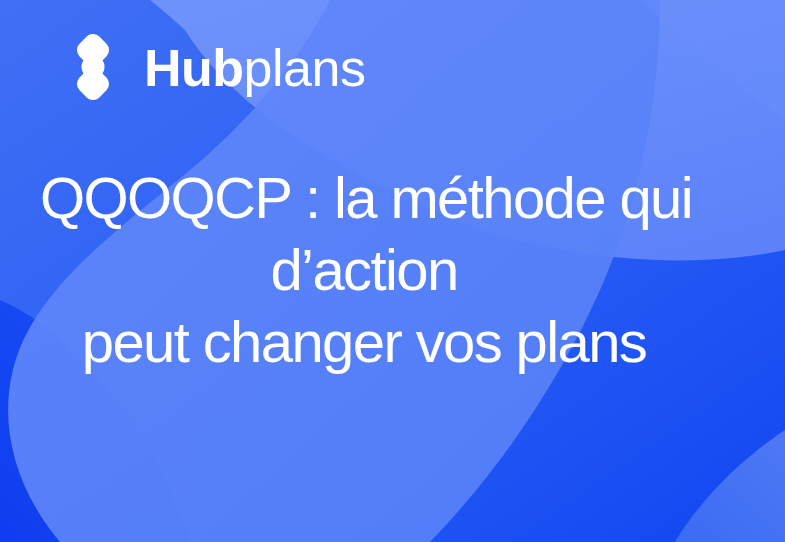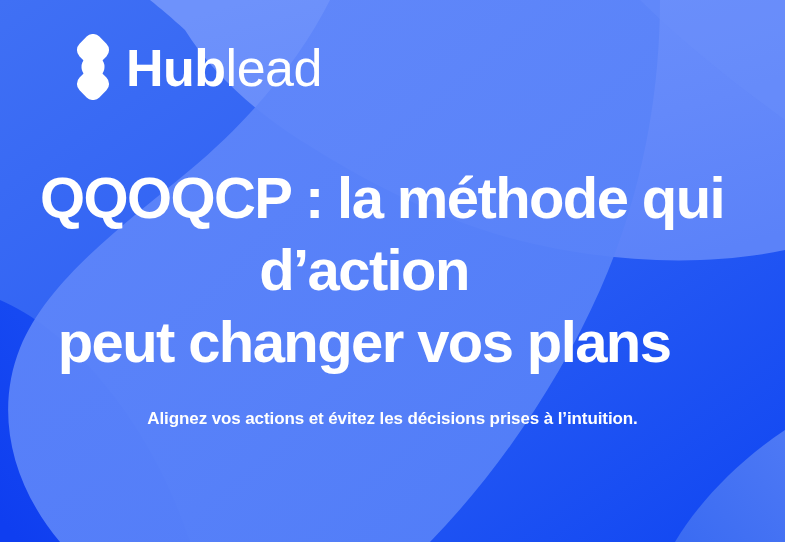--- a/index.html
+++ b/index.html
@@ -41,20 +41,21 @@
     height: 542px;
   }
 
   
   #logo-lockup {
     position: absolute;
     left: 60px;
     top: 34px;
     display: flex;
     align-items: center;
+    gap: 18px;
   }
 
   #logo-mark {
     width: 66px;
     height: 66px;
     flex: none;
     display: block;
   }
 
   #logo-wordmark {
@@ -77,21 +78,21 @@
   }
 
   
   #headline {
     position: absolute;
     left: 0;
     top: 162px;
     width: 728px;
     text-align: center;
     color: #FFFFFF;
-    font-weight: 700;
+    font-weight: 400;
     font-size: 58px;
     line-height: 72px;
     letter-spacing: -1.6px;
     padding: 0 40px;
   }
   #headline .hl-line { display: block; white-space: nowrap; }
 
   
   #subtitle {
     position: absolute;
@@ -173,26 +174,25 @@
       <svg id="logo-mark" viewBox="0 0 66 66" aria-hidden="true">
 
         <g transform="rotate(45 33 33)">
           <rect x="7" y="7" width="28" height="28" rx="9" ry="9" fill="#FFFFFF"></rect>
           <rect x="31" y="31" width="28" height="28" rx="9" ry="9" fill="#FFFFFF"></rect>
           <circle cx="33" cy="33" r="11.5" fill="#FFFFFF"></circle>
         </g>
       </svg>
       <div id="logo-wordmark">
         <span id="logo-word-hub">Hub</span>
-        <span id="logo-word-lead">lead</span>
+        <span id="logo-word-lead">plans</span>
       </div>
     </div>
 
     <h1 id="headline">
       <span class="hl-line">QQOQCP : la méthode qui</span>
       <span class="hl-line">d’action</span>
       <span class="hl-line">peut changer vos plans</span>
     </h1>
 
-    <p id="subtitle">Alignez vos actions et évitez les décisions prises à l’intuition.</p>
 
   </div>
 </div>
 
 </body></html>

